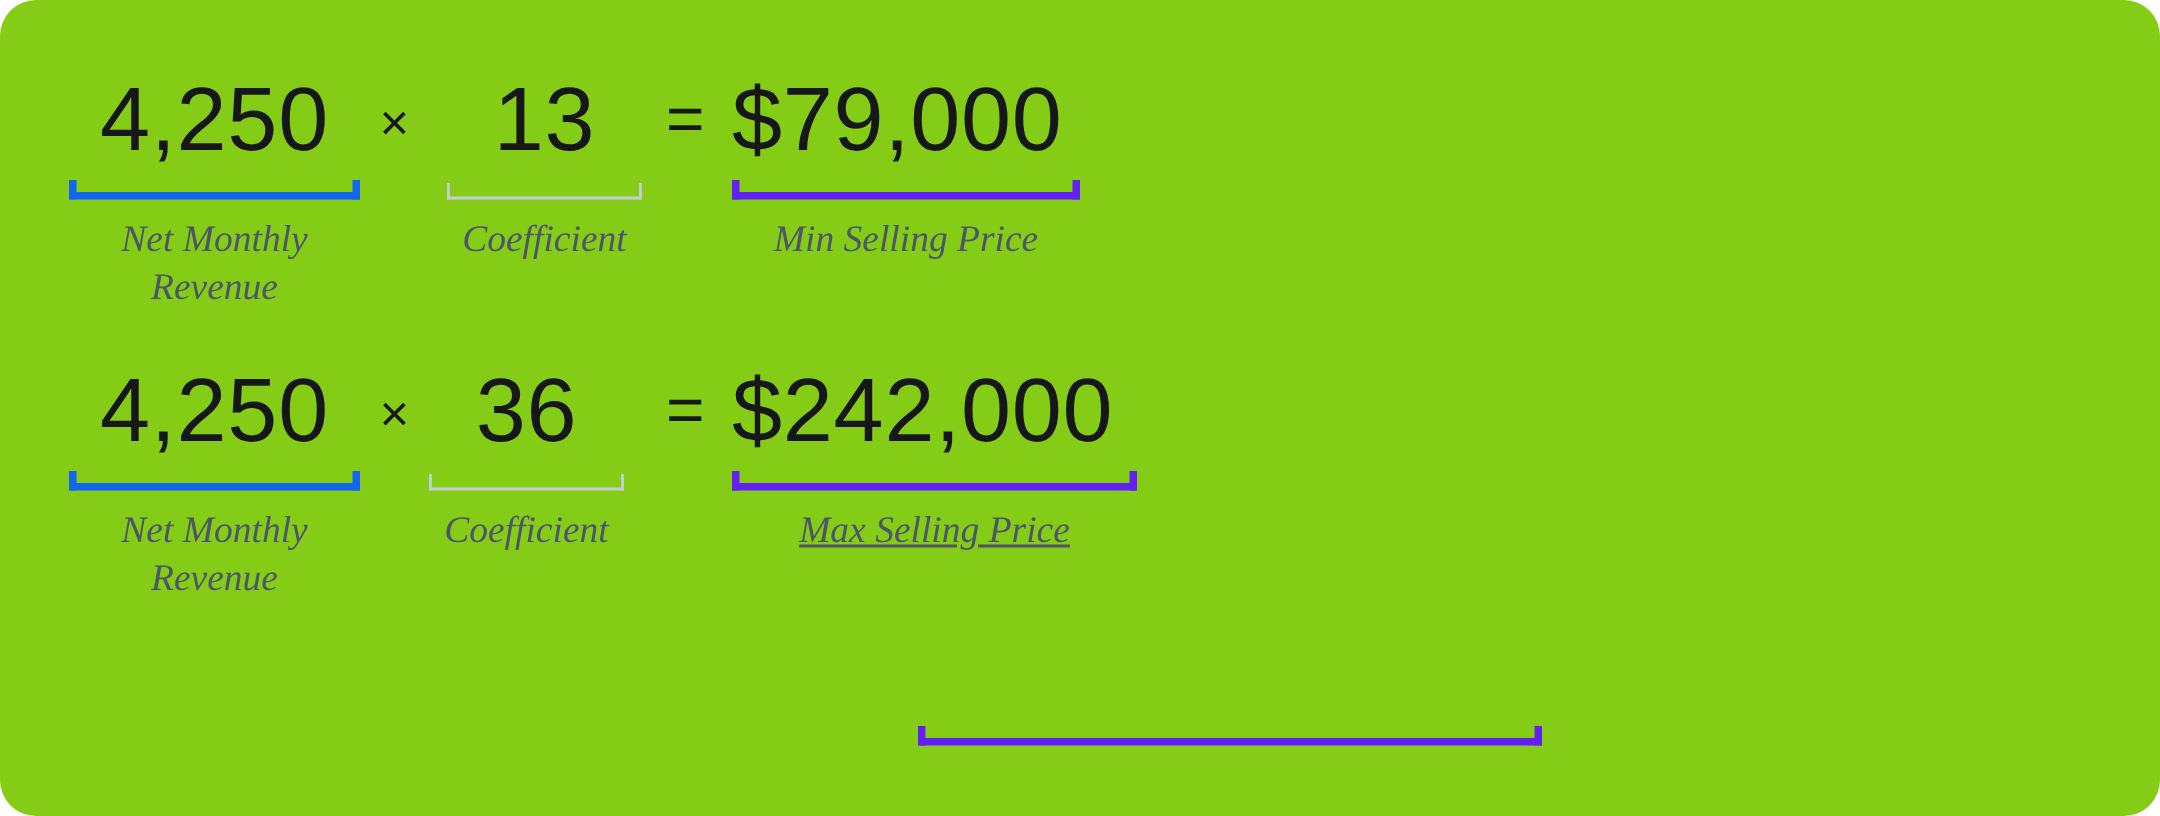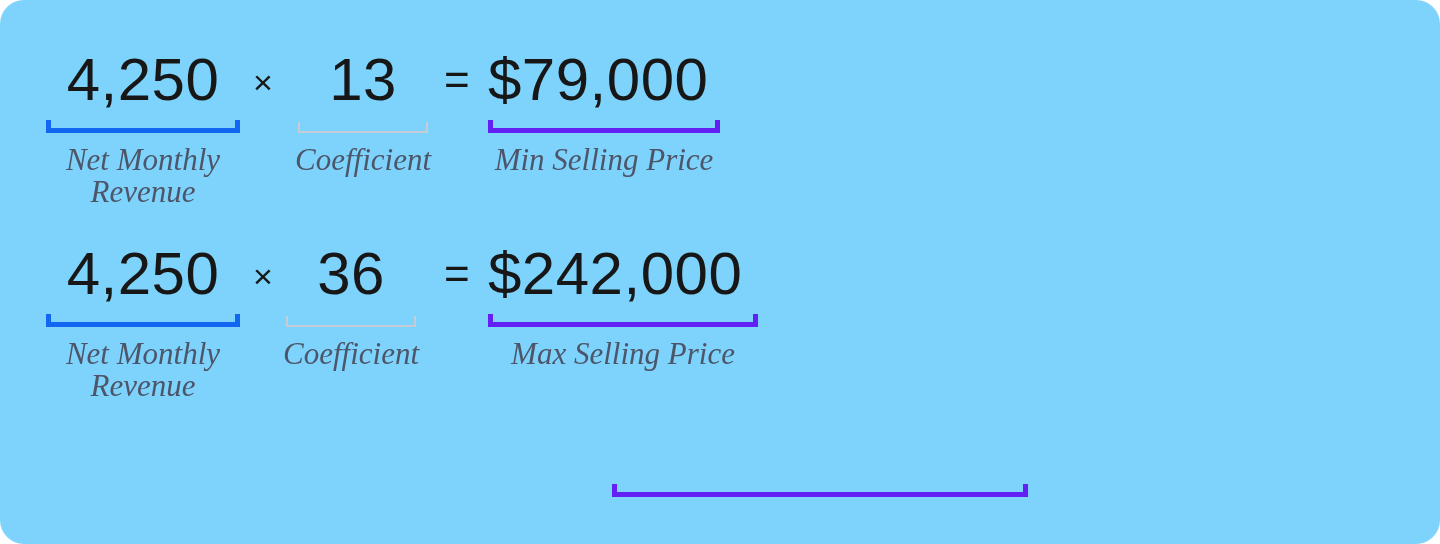--- a/index.html
+++ b/index.html
@@ -11,21 +11,21 @@
     width: 1440px;
     height: 544px;
     overflow: hidden;
     font-family: "Liberation Sans", sans-serif;
   }
 
   .canvas {
     position: relative;
     width: 1440px;
     height: 544px;
-    background: #7dd3fc;
+    background: #84cc16;
     border-radius: 24px;
     box-sizing: border-box;
     overflow: hidden;
   }
 
   
   .eq-row {
     position: absolute;
     left: 0;
     width: 100%;
@@ -95,21 +95,21 @@
   .bracket.gray .bar,
   .bracket.gray .tick { background: #c6ccd6; }
   .bracket.gray .bar  { height: 2px; }
   .bracket.gray .tick { width: 2px; height: 11px; }
 
   
   .caption {
     position: absolute;
     font-family: "Liberation Serif", serif;
     font-style: italic;
-    font-size: 31px;
+    font-size: 25px;
     line-height: 32px;
     color: #4d5569;
     text-align: center;
     white-space: pre-line;
   }
 
   
   .conclusion {
     position: absolute;
     left: 48px;
@@ -194,21 +194,21 @@
 
     <div class="op equals" style="left:444px; top:0;">=</div>
 
     <div class="term" style="left:488px; width:270px;">
       <div class="term-value left">$242,000</div>
       <div class="bracket purple" style="left:0; top:76px; width:270px; height:13px;">
         <span class="tick l"></span>
         <span class="bar"></span>
         <span class="tick r"></span>
       </div>
-      <div class="caption" style="left:-10px; top:100px; width:290px;">Max Selling Price</div>
+      <div class="caption" style="left:-10px; top:100px; width:290px;text-decoration:underline;">Max Selling Price</div>
     </div>
   </div>
 
   <div class="bracket purple" style="left:612px; top:484px; width:416px; height:13px;">
     <span class="tick l"></span>
     <span class="bar"></span>
     <span class="tick r"></span>
   </div>
 
 </div>

